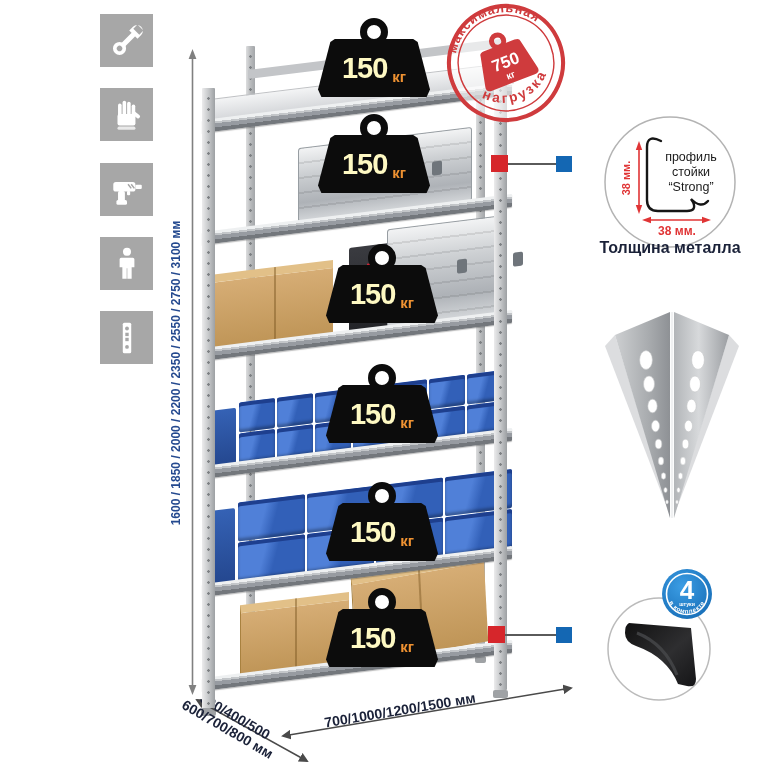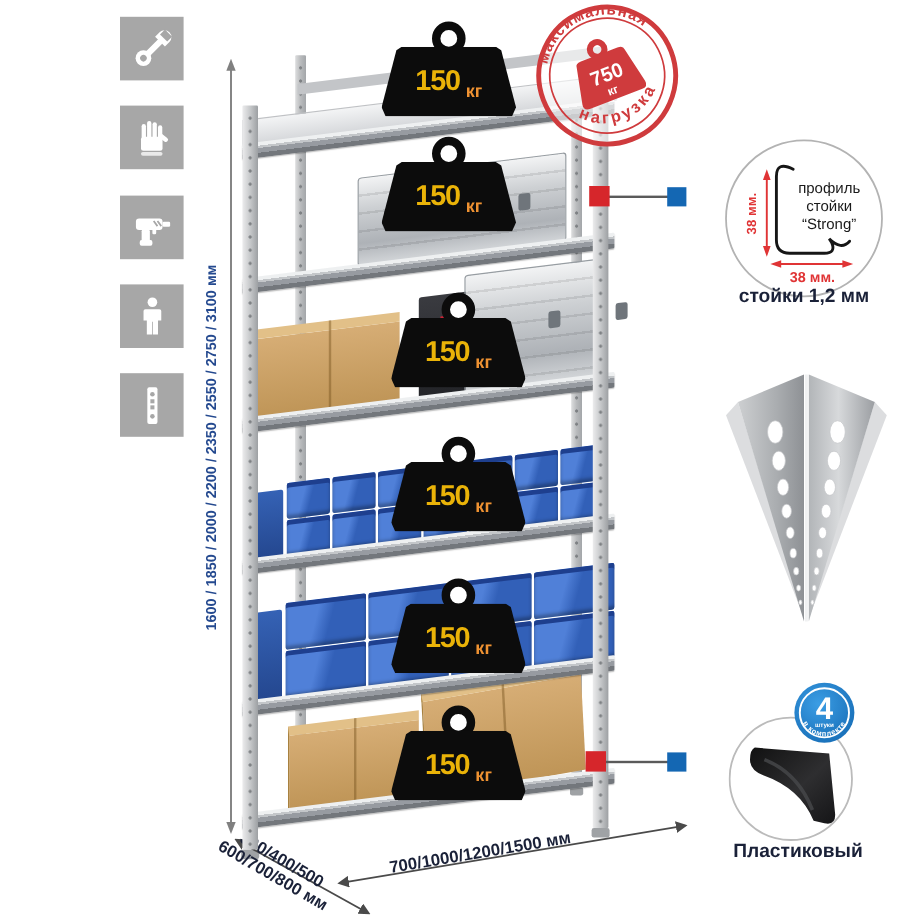--- a/index.html
+++ b/index.html
@@ -60,21 +60,21 @@
   .bin.lg{width:67px;height:39px;}
   .binside{background:linear-gradient(180deg,#3562b5,#24478f);border-radius:2px;}
 
   
   .badge{position:absolute;width:112px;z-index:6;}
   .badge .ring{width:14px;height:14px;border:7px solid #0c0c0c;border-radius:50%;
        margin:0 auto -7px;background:#fff;position:relative;z-index:1;}
   .badge .body{height:58px;background:#0c0c0c;position:relative;z-index:2;
        clip-path:polygon(11% 5%,15% 0,85% 0,89% 5%,100% 87%,97% 100%,3% 100%,0 87%);
        display:flex;align-items:center;justify-content:center;gap:5px;}
-  .badge .value{color:#eab308;font-size:24px;font-weight:bold;letter-spacing:-1px;}
+  .badge .value{color:#fef9c3;font-size:29px;font-weight:bold;letter-spacing:-1px;}
   .badge .unit{color:#ef9232;font-size:15px;font-weight:bold;margin-top:16px;}
 
   
   .conn-line{position:absolute;height:2px;background:#5a5a5a;z-index:5;}
   .sq-red{position:absolute;width:17px;height:17px;background:#d6262b;z-index:6;}
   .sq-blue{position:absolute;width:16px;height:16px;background:#1467b3;z-index:6;}
 
   
   .caption{position:absolute;width:170px;text-align:center;color:#1a2138;
        font-size:16px;font-weight:bold;line-height:1.3;}
@@ -310,21 +310,21 @@
   <text transform="rotate(-90 28 64)" x="28" y="64" text-anchor="middle" font-size="11" font-weight="bold" fill="#e03435">38 мм.</text>
   <line x1="45" y1="106" x2="104" y2="106" stroke="#e03435" stroke-width="1.6"></line>
   <polygon points="40,106 49,102.8 49,109.2" fill="#e03435"></polygon>
   <polygon points="109,106 100,102.8 100,109.2" fill="#e03435"></polygon>
   <text x="75" y="121" text-anchor="middle" font-size="12" font-weight="bold" fill="#e03435">38 мм.</text>
   <text x="89" y="47" text-anchor="middle" font-size="12.5" fill="#1a1a1a">профиль</text>
   <text x="89" y="62" text-anchor="middle" font-size="12.5" fill="#1a1a1a">стойки</text>
   <text x="89" y="77" text-anchor="middle" font-size="12.5" fill="#1a1a1a">“Strong”</text>
 </svg>
 <div class="caption" style="left:585px;top:238px">
-  <div>стойки 1,2 мм</div>
+  <div>Толщина металла</div>
 </div>
 
 <svg class="abs" style="left:602px;top:302px" width="140" height="225" viewBox="0 0 140 225">
   <defs>
     <linearGradient id="gL" x1="0" y1="0" x2="1" y2="0">
       <stop offset="0" stop-color="#cdcfd1"></stop>
         <stop offset=".6" stop-color="#a9acaf"></stop>
         <stop offset="1" stop-color="#8e9195"></stop>
     </linearGradient>
     <linearGradient id="gR" x1="0" y1="0" x2="1" y2="0">
@@ -382,21 +382,20 @@
   </defs>
   <circle cx="26" cy="26" r="25" fill="url(#gB)"></circle>
   <circle cx="26" cy="26" r="20.5" fill="none" stroke="#fff" stroke-width="1.6"></circle>
   <text x="26" y="31" text-anchor="middle" font-size="26" font-weight="bold" fill="#fff">4</text>
   <text x="26" y="37.5" text-anchor="middle" font-size="5.2" font-weight="bold" fill="#fff">штуки</text>
   <text font-size="6.2" font-weight="bold" fill="#fff" letter-spacing=".6">
     <textPath href="#arcB" startOffset="50%" text-anchor="middle">в комплекте</textPath>
   </text>
 </svg>
 <div class="caption" style="left:580px;top:700px">
-  <div>Пластиковый</div>
 </div>
 
 <svg class="abs" style="left:188px;top:692px" width="130" height="76">
   <defs>
       <marker id="ah1" viewBox="0 0 10 10" refX="8" refY="5" markerWidth="6.5" markerHeight="6.5" orient="auto-start-reverse">
         <path d="M0,0 L10,5 L0,10 z" fill="#4a4a4a"></path>
       </marker>
     </defs>
   <line x1="9" y1="8" x2="119" y2="69" stroke="#4a4a4a" stroke-width="1.5" marker-start="url(#ah1)" marker-end="url(#ah1)"></line>
 </svg>

